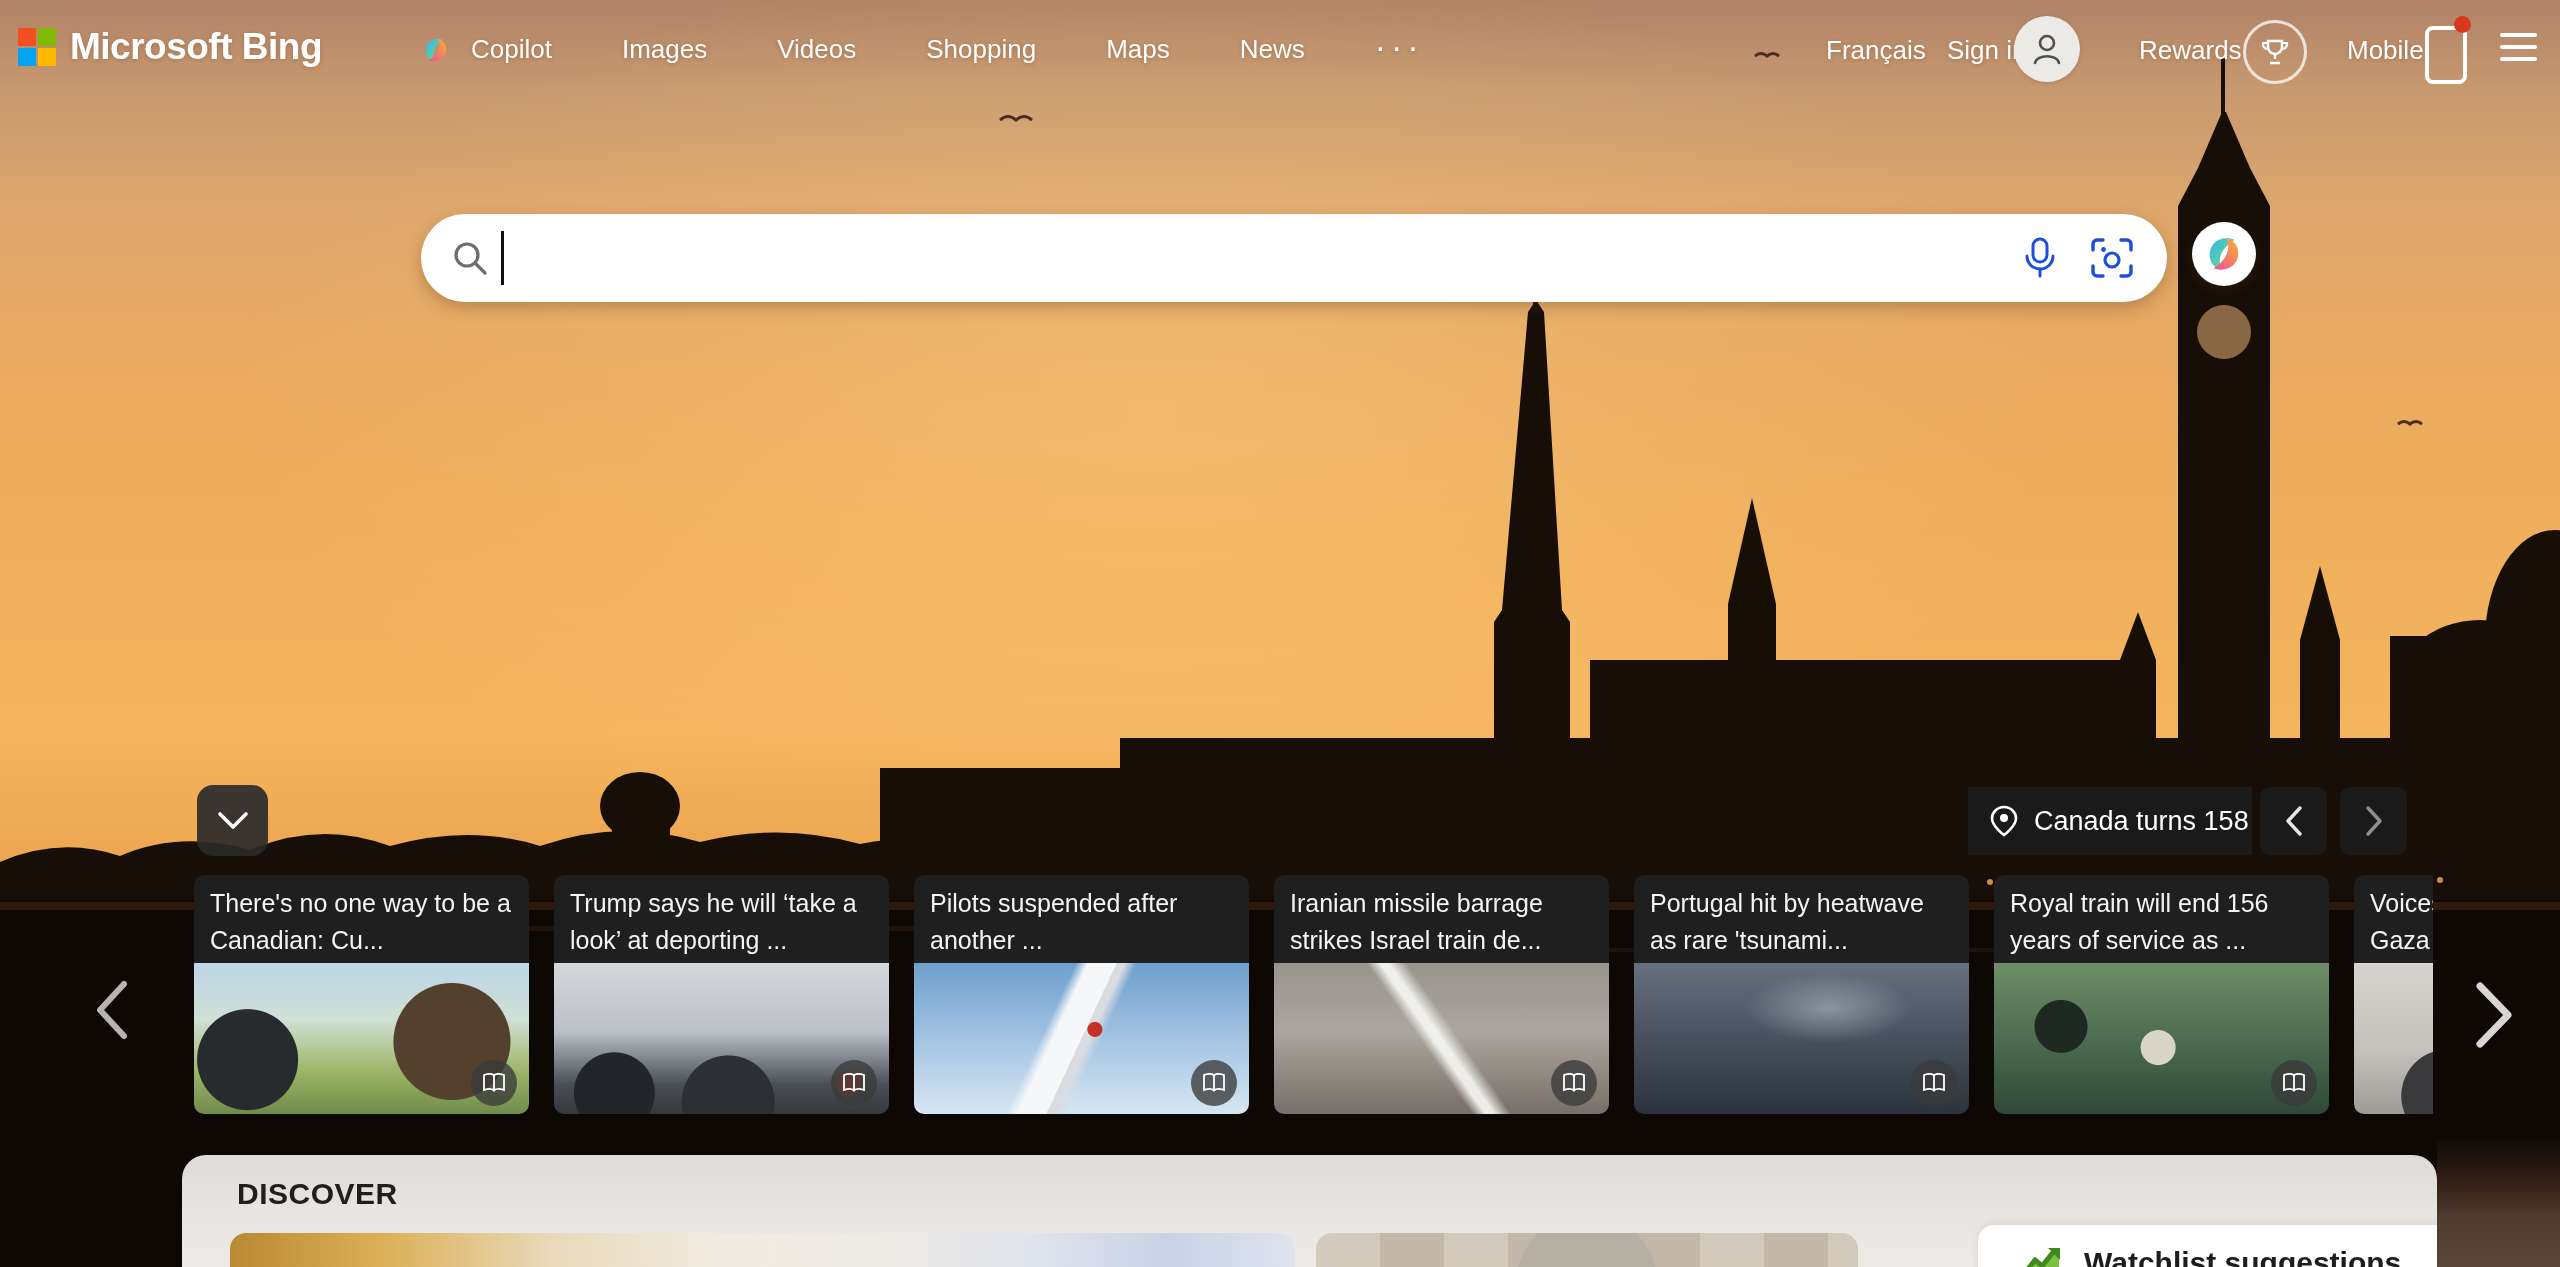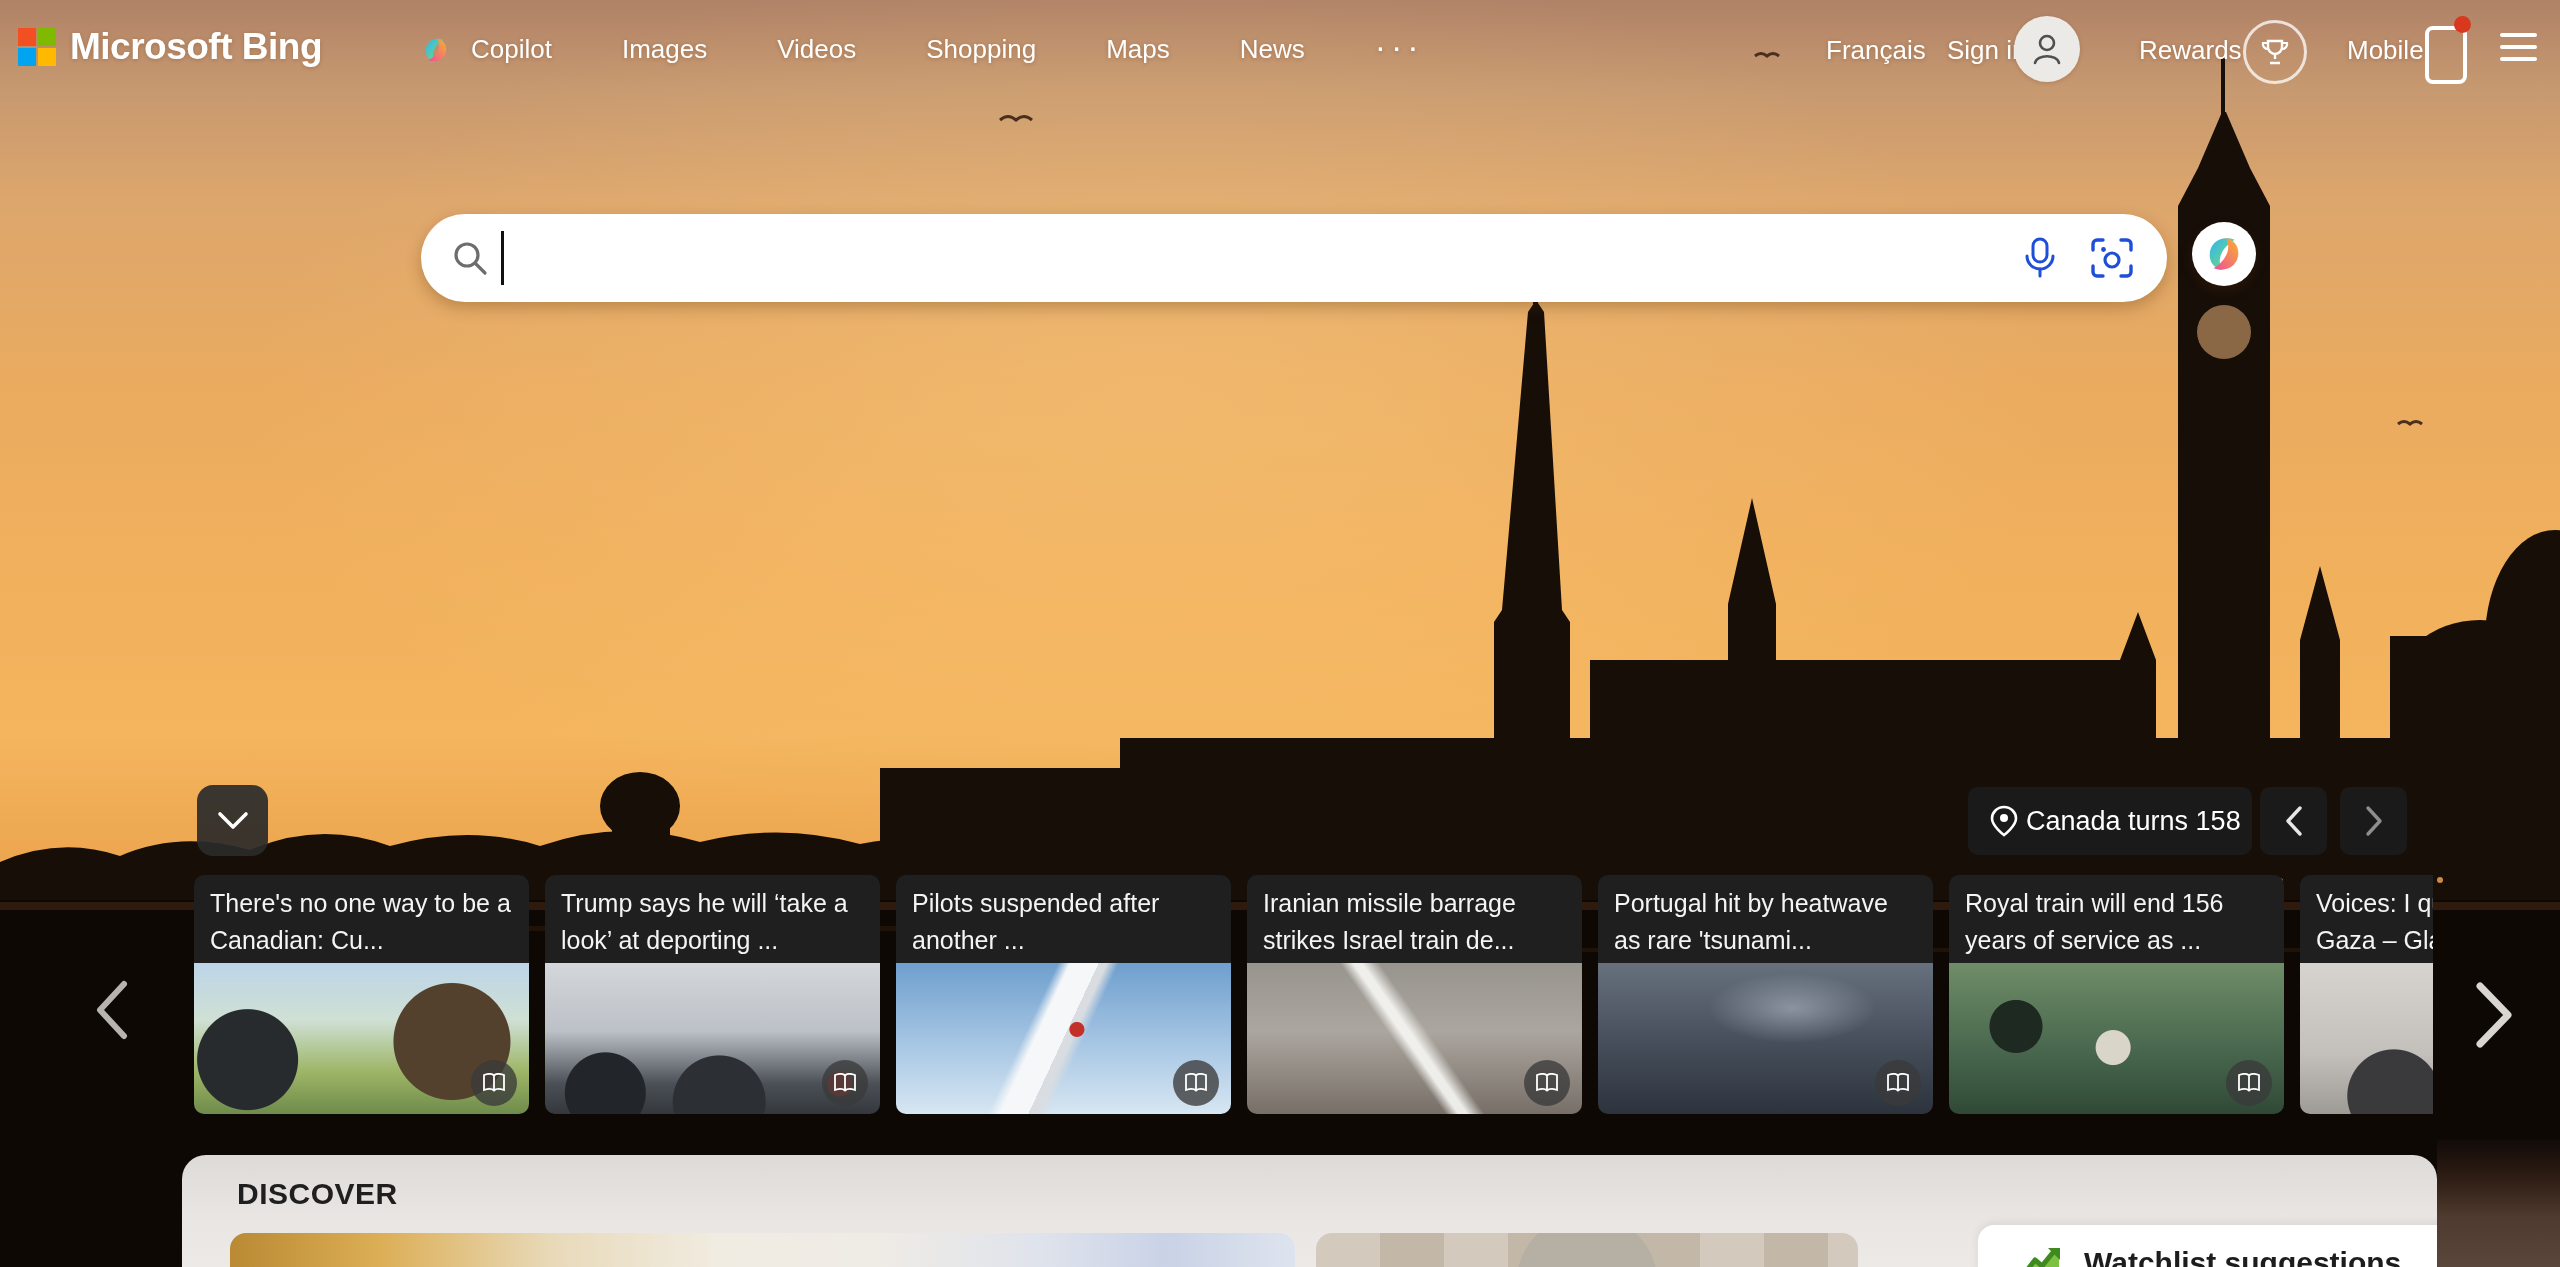--- a/index.html
+++ b/index.html
@@ -37,27 +37,27 @@
   .search-ic{position:absolute;left:29px;top:24px;}
   .caret{position:absolute;left:80px;top:17px;width:3px;height:54px;background:#111;animation:blink 1.1s steps(1) infinite;}
   @keyframes blink{50%{opacity:0;}}
   .search-input{position:absolute;left:96px;top:0;width:1880px;height:88px;outline:none;font-size:30px;color:#111;line-height:88px;}
   .mic-ic{position:absolute;right:106px;top:22px;cursor:pointer;}
   .cam-ic{position:absolute;right:32px;top:22px;cursor:pointer;}
   .copilot-fab{position:absolute;left:2192px;top:222px;width:64px;height:64px;border-radius:50%;background:#fff;box-shadow:0 5px 12px rgba(80,40,5,.3);display:flex;align-items:center;justify-content:center;cursor:pointer;}
 
   
   .collapse-btn{position:absolute;left:197px;top:785px;width:71px;height:71px;border-radius:16px;background:rgba(42,42,42,.92);display:flex;align-items:center;justify-content:center;cursor:pointer;}
-  .trend-pill{position:absolute;left:1968px;top:787px;width:284px;height:68px;border-radius:10px;background:rgba(28,28,28,.88);display:flex;align-items:center;gap:8px;padding:0 0 0 22px;box-sizing:border-box;cursor:pointer;}
+  .trend-pill{position:absolute;left:1968px;top:787px;width:284px;height:68px;border-radius:0;background:rgba(28,28,28,.88);display:flex;align-items:center;gap:16px;padding:0 0 0 22px;box-sizing:border-box;cursor:pointer;}
   .trend-pill span{color:#fff;font-size:27px;white-space:nowrap;}
   .pillbtn{position:absolute;top:787px;width:67px;height:68px;border-radius:10px;background:rgba(28,28,28,.88);display:flex;align-items:center;justify-content:center;cursor:pointer;}
   .pill-prev{left:2260px;} .pill-next{left:2340px;}
 
   
-  .cards-clip{position:absolute;left:194px;top:875px;width:2239px;height:239px;overflow:hidden;display:flex;gap:16px;}
+  .cards-clip{position:absolute;left:194px;top:875px;width:2239px;height:239px;overflow:hidden;display:flex;gap:25px;}
   .ncard{flex:0 0 335px;width:335px;height:239px;position:relative;cursor:pointer;}
   .ncard .txt{position:absolute;left:0;top:0;width:335px;height:88px;background:#1f1f1f;border-radius:10px 10px 0 0;box-sizing:border-box;padding:10px 16px 0 16px;color:#f4f4f4;font-size:25px;line-height:37px;white-space:pre-line;overflow:hidden;}
   .ncard .img{position:absolute;left:0;top:88px;width:335px;height:151px;border-radius:0 0 10px 10px;}
   .readbtn{position:absolute;right:12px;bottom:8px;width:46px;height:46px;border-radius:50%;background:rgba(58,58,58,.78);display:flex;align-items:center;justify-content:center;cursor:pointer;}
   .img-c1{background:radial-gradient(circle at 16% 64%, #272b2d 0 50px, rgba(39,43,45,0) 51px),radial-gradient(circle at 77% 52%, #53402d 0 58px, rgba(83,64,45,0) 59px),linear-gradient(180deg,#bdd5e8 0%,#cfe0d4 38%,#9db566 72%,#6f8b4b 100%);}
   .img-c2{background:radial-gradient(circle at 18% 86%, #222529 0 40px, rgba(0,0,0,0) 41px),radial-gradient(circle at 52% 92%, #2c3034 0 46px, rgba(0,0,0,0) 47px),radial-gradient(circle at 88% 80%, #c13a2d 0 12px, rgba(0,0,0,0) 13px),linear-gradient(180deg,#d4d7db 0%,#bcc1c7 45%,#4b5056 80%,#34383d 100%);}
   .img-c3{background:radial-gradient(circle at 54% 44%, #c23028 0 7px, rgba(0,0,0,0) 8px),linear-gradient(115deg, rgba(0,0,0,0) 40%, #f5f7f9 43% 50%, #d9dde1 50% 52%, rgba(0,0,0,0) 55%),linear-gradient(180deg,#6f9fce 0%,#a8c7e4 55%,#d7e6f2 100%);}
   .img-c4{background:linear-gradient(55deg, rgba(0,0,0,0) 45%, rgba(246,246,243,.92) 48% 50%, rgba(0,0,0,0) 54%),linear-gradient(180deg,#98948e 0%,#aba69f 45%,#776f67 100%);}
   .img-c5{background:radial-gradient(ellipse 120px 50px at 58% 30%, rgba(205,214,224,.45), rgba(0,0,0,0) 70%),linear-gradient(180deg,#67717d 0%,#4a535f 45%,#2c333d 100%);}
   .img-c6{background:radial-gradient(circle at 20% 42%, #1d2921 0 26px, rgba(0,0,0,0) 27px),radial-gradient(circle at 49% 56%, #d9d5c9 0 17px, rgba(0,0,0,0) 18px),linear-gradient(180deg,#6f8d67 0%,#4a694f 55%,#304937 100%);}

